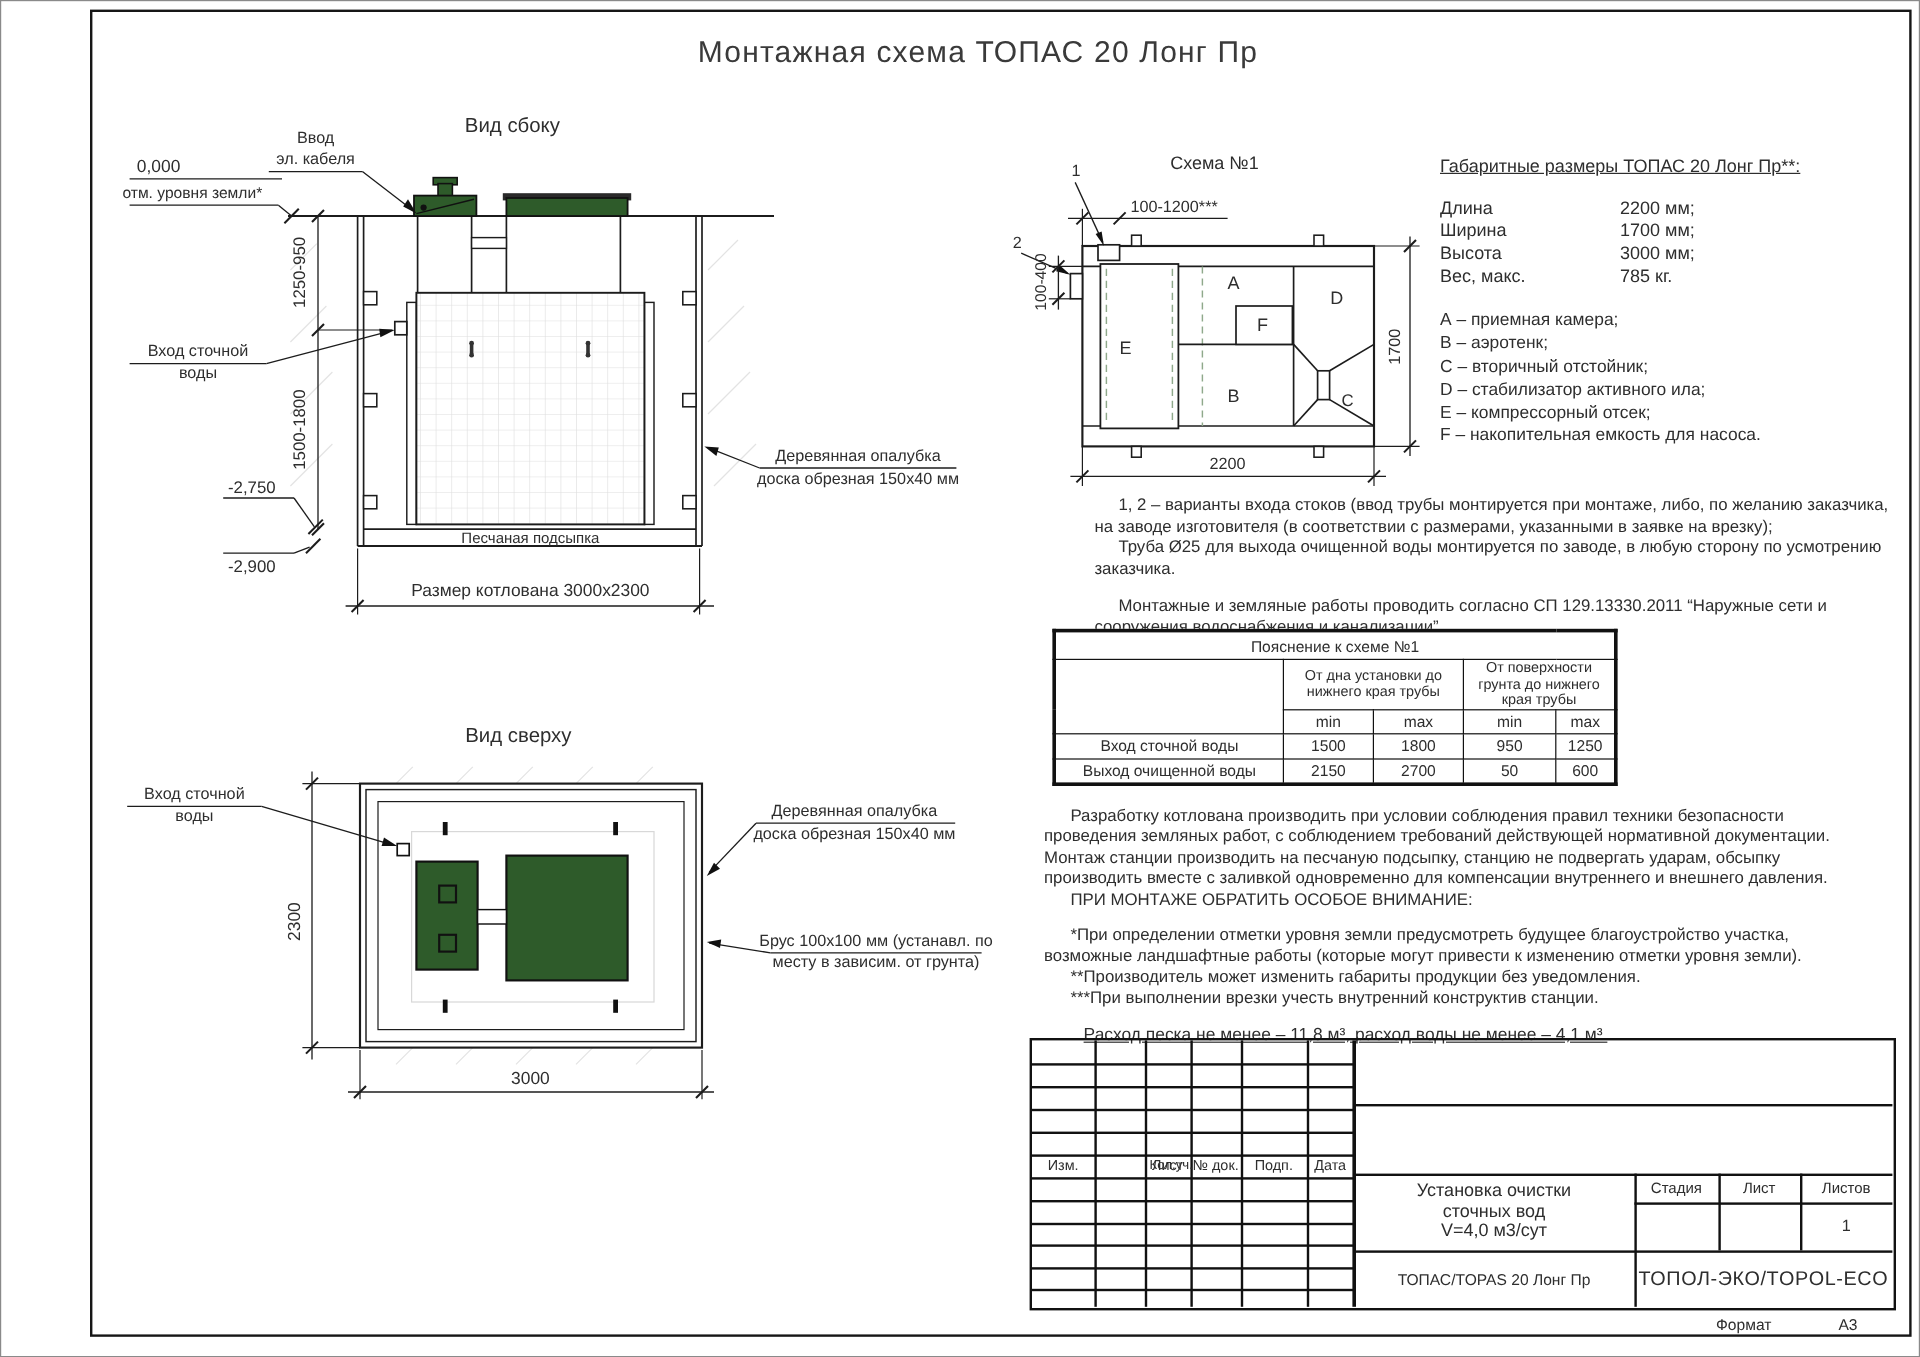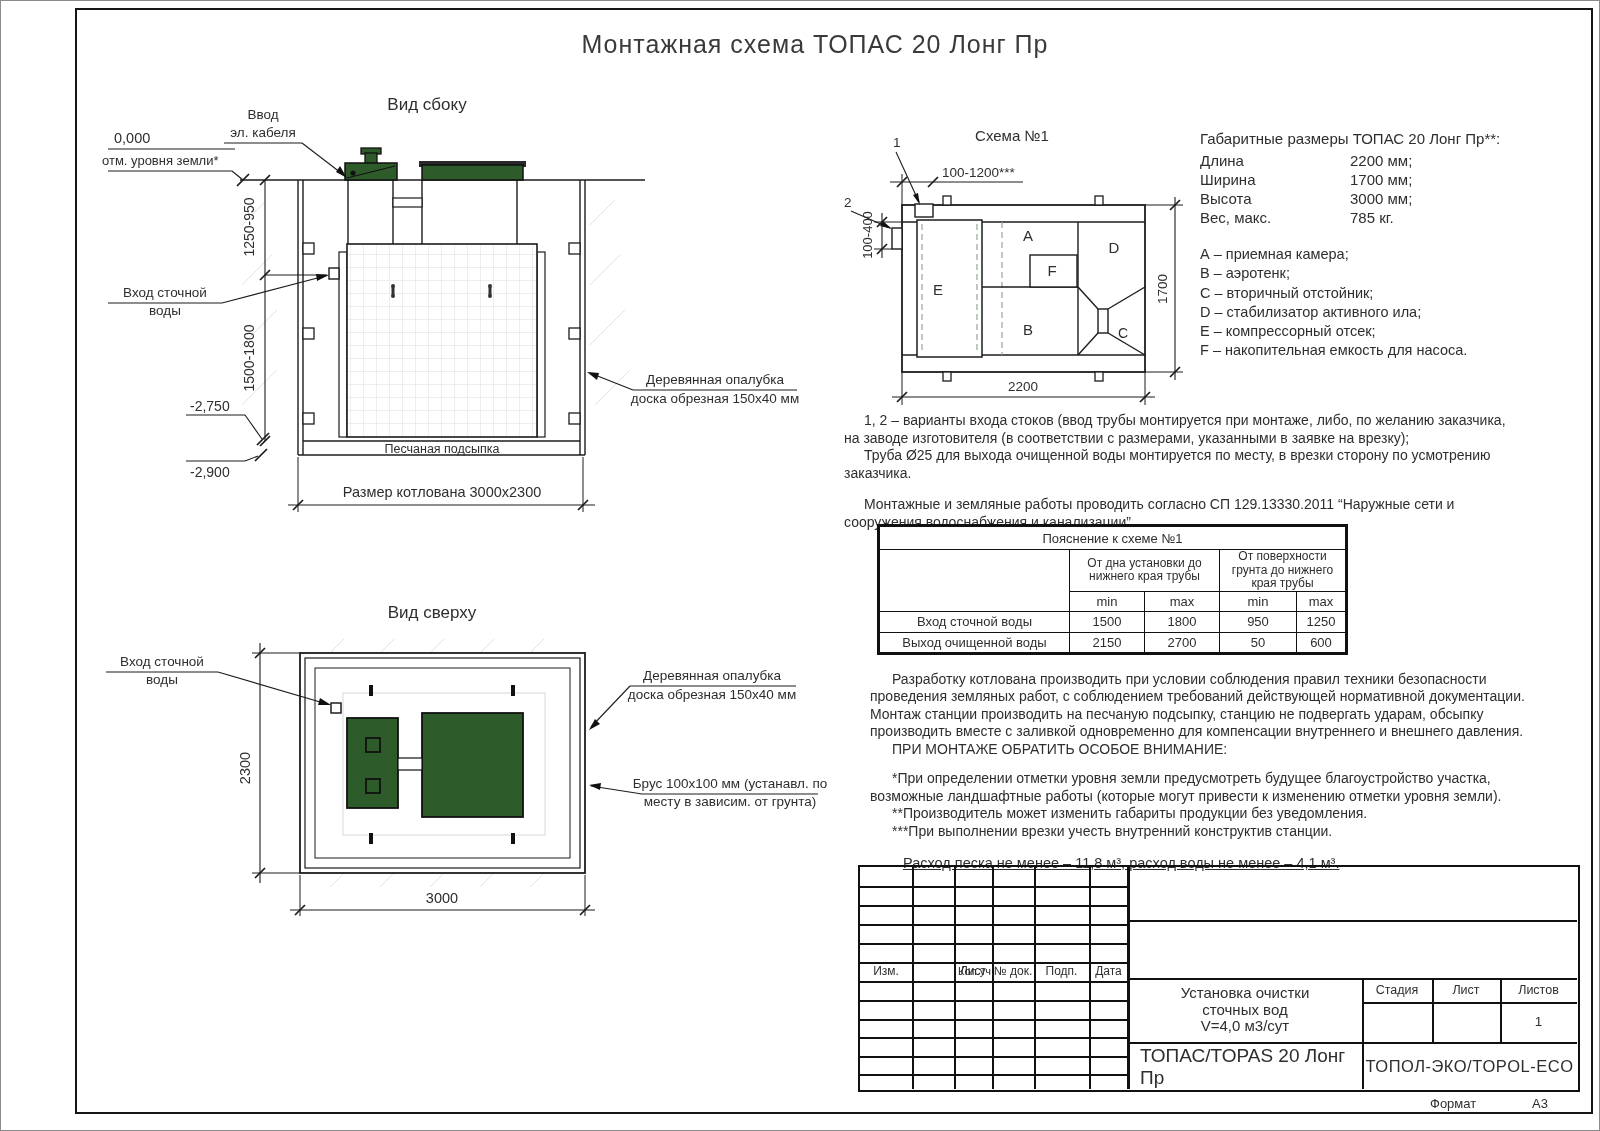--- a/index.html
+++ b/index.html
@@ -4,43 +4,43 @@
 <style>
   html,body{margin:0;padding:0;background:#fff;}
   body{width:1600px;height:1131px;position:relative;font-family:"Liberation Sans",sans-serif;color:#2e2e2e;overflow:hidden;}
   .abs{position:absolute;}
   .sheet-border{left:0;top:0;width:1598px;height:1129px;border:1px solid #8a8a8a;}
   .frame{left:75px;top:8px;width:1514px;height:1102px;border:2px solid #161616;}
   .main-title{left:500px;top:30px;width:630px;text-align:center;font-size:25px;letter-spacing:1px;color:#3a3a3a;}
   svg{position:absolute;overflow:visible;}
   svg text{fill:#2e2e2e;font-family:"Liberation Sans",sans-serif;}
   .specs{left:1200px;top:130px;width:345px;font-size:15px;}
-  .specs .sp-head{margin-bottom:4px;}
+  .specs .sp-head{margin-bottom:17px;text-decoration:underline;}
   .specs .sp-row{display:flex;height:19px;line-height:19px;gap:12px;}
   .specs .sp-row .lab{width:138px;}
   .specs .legend{margin-top:18px;line-height:19.3px;font-size:14.5px;}
-  .notes{left:844px;top:412px;width:680px;font-size:14px;line-height:17.5px;}
+  .notes{left:912px;top:412px;width:680px;font-size:14px;line-height:17.5px;}
   .notes p{margin:0;text-indent:20px;}
   .notes p.gap{margin-top:14px;}
   .expl-table{left:877px;top:524px;border-collapse:collapse;table-layout:fixed;background:#fff;}
   .expl-table td{border:1.5px solid #111;font-size:13px;text-align:center;padding:0;vertical-align:middle;}
   .expl-table{border:3px solid #111;}
   .expl-table .grp{font-size:12px;line-height:13.5px;}
   .attention{left:870px;top:671px;width:668px;font-size:14px;line-height:17.4px;}
   .attention p{margin:0;text-indent:22px;}
   .footnotes{left:870px;top:770px;width:672px;font-size:14px;line-height:17.5px;}
   .footnotes p{margin:0;text-indent:22px;}
   .consumption{left:903px;top:855px;font-size:14.5px;text-decoration:underline;}
   .tb{left:858px;top:865px;width:722px;height:227px;border:2.5px solid #111;box-sizing:border-box;}
   .tb .vl{position:absolute;width:1.5px;background:#111;}
   .tb .hl{position:absolute;height:1.5px;background:#111;}
   .tb .cell-lab{position:absolute;font-size:12px;text-align:center;line-height:19px;}
   .tb .stage-lab{position:absolute;font-size:12.5px;text-align:center;line-height:24px;}
   .doc-title{position:absolute;left:268px;top:113px;width:234px;height:60px;display:flex;flex-direction:column;justify-content:center;text-align:center;font-size:15px;line-height:16.5px;}
-  .product-cell{position:absolute;left:280px;top:177px;width:234px;height:45px;display:flex;align-items:center;justify-content:center;font-size:19px;}
+  .product-cell{position:absolute;left:268px;top:177px;width:234px;height:45px;display:flex;align-items:center;justify-content:center;font-size:13px;}
   .company-cell{position:absolute;left:502px;top:177px;width:215px;height:45px;display:flex;align-items:center;justify-content:center;font-size:16.5px;letter-spacing:0.5px;}
   .sheets-val{position:absolute;left:640px;top:135px;width:77px;height:40px;line-height:40px;text-align:center;font-size:13.5px;}
   .fmt{font-size:13px;color:#2e2e2e;}
 </style>
 </head>
 <body>
 
 <div class="abs sheet-border"></div>
 <div class="abs frame"></div>
 
@@ -372,21 +372,21 @@
     <div>В – аэротенк;</div>
     <div>С – вторичный отстойник;</div>
     <div>D – стабилизатор активного ила;</div>
     <div>Е – компрессорный отсек;</div>
     <div>F – накопительная емкость для насоса.</div>
   </div>
 </div>
 
 <div class="abs notes">
   <p>1, 2 – варианты входа стоков (ввод трубы монтируется при монтаже, либо, по желанию заказчика, на заводе изготовителя (в соответствии с размерами, указанными в заявке на врезку);</p>
-  <p>Труба Ø25 для выхода очищенной воды монтируется по месту, в врезки сторону по усмотрению заказчика.</p>
+  <p>Труба Ø25 для выхода очищенной воды монтируется по заводе, в любую сторону по усмотрению заказчика.</p>
   <p class="gap">Монтажные и земляные работы проводить согласно СП 129.13330.2011 “Наружные сети и сооружения водоснабжения и канализации”.</p>
 </div>
 
 <table class="abs expl-table">
   <colgroup>
       <col style="width:191px">
       <col style="width:75px">
       <col style="width:75px">
       <col style="width:77px">
       <col style="width:50px">

